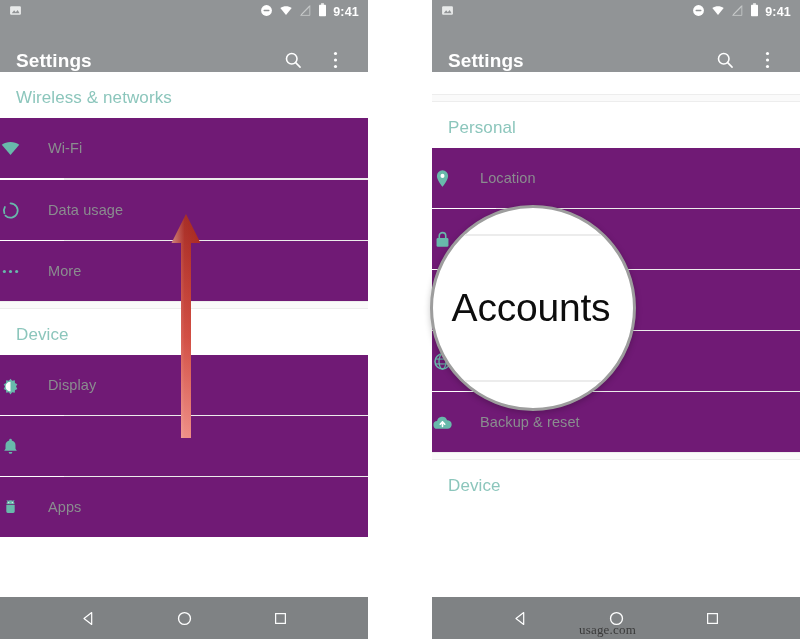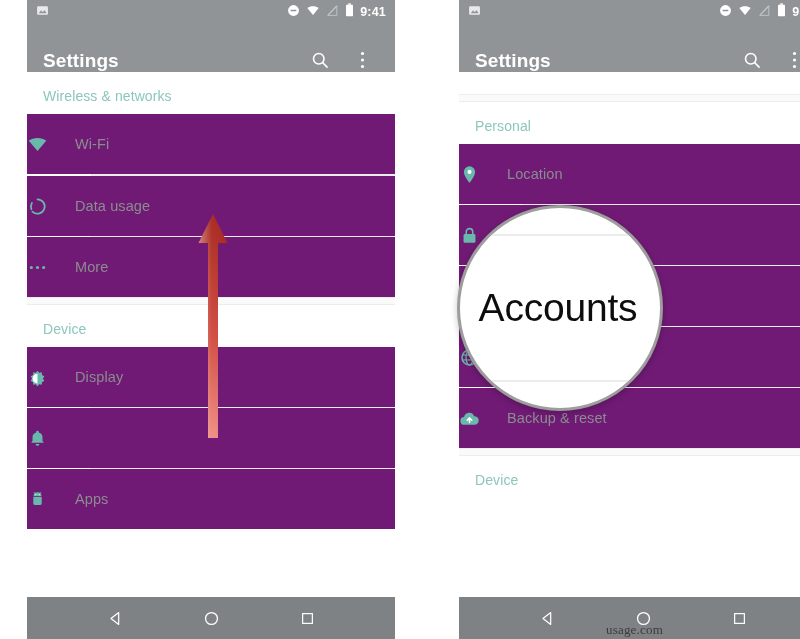--- a/index.html
+++ b/index.html
@@ -6,21 +6,20 @@
   html, body {
     width: 800px; height: 639px;
     background: #ffffff;
     font-family: "Liberation Sans", sans-serif;
     overflow: hidden;
   }
   .stage {
     position: relative;
     width: 640px; height: 639px;
     background: #ffffff;
-    margin-left: 27px;
   }
 
   
   .phone {
     position: absolute;
     top: 0;
     width: 368px;
     height: 639px;
     background: #ffffff;
     overflow: hidden;
@@ -78,21 +77,21 @@
   }
 
   
   .list {
     position: relative;
     background: #ffffff;
     padding-top: 0px;
   }
   .section-header {
     color: #8cc6bc;
-    font-size: 14px;
+    font-size: 17px;
     font-weight: normal;
     padding: 16px 0 10px 16px;
     letter-spacing: 0.1px;
   }
   .row {
     position: relative;
     display: flex;
     align-items: center;
     height: 60px;
     cursor: pointer;

